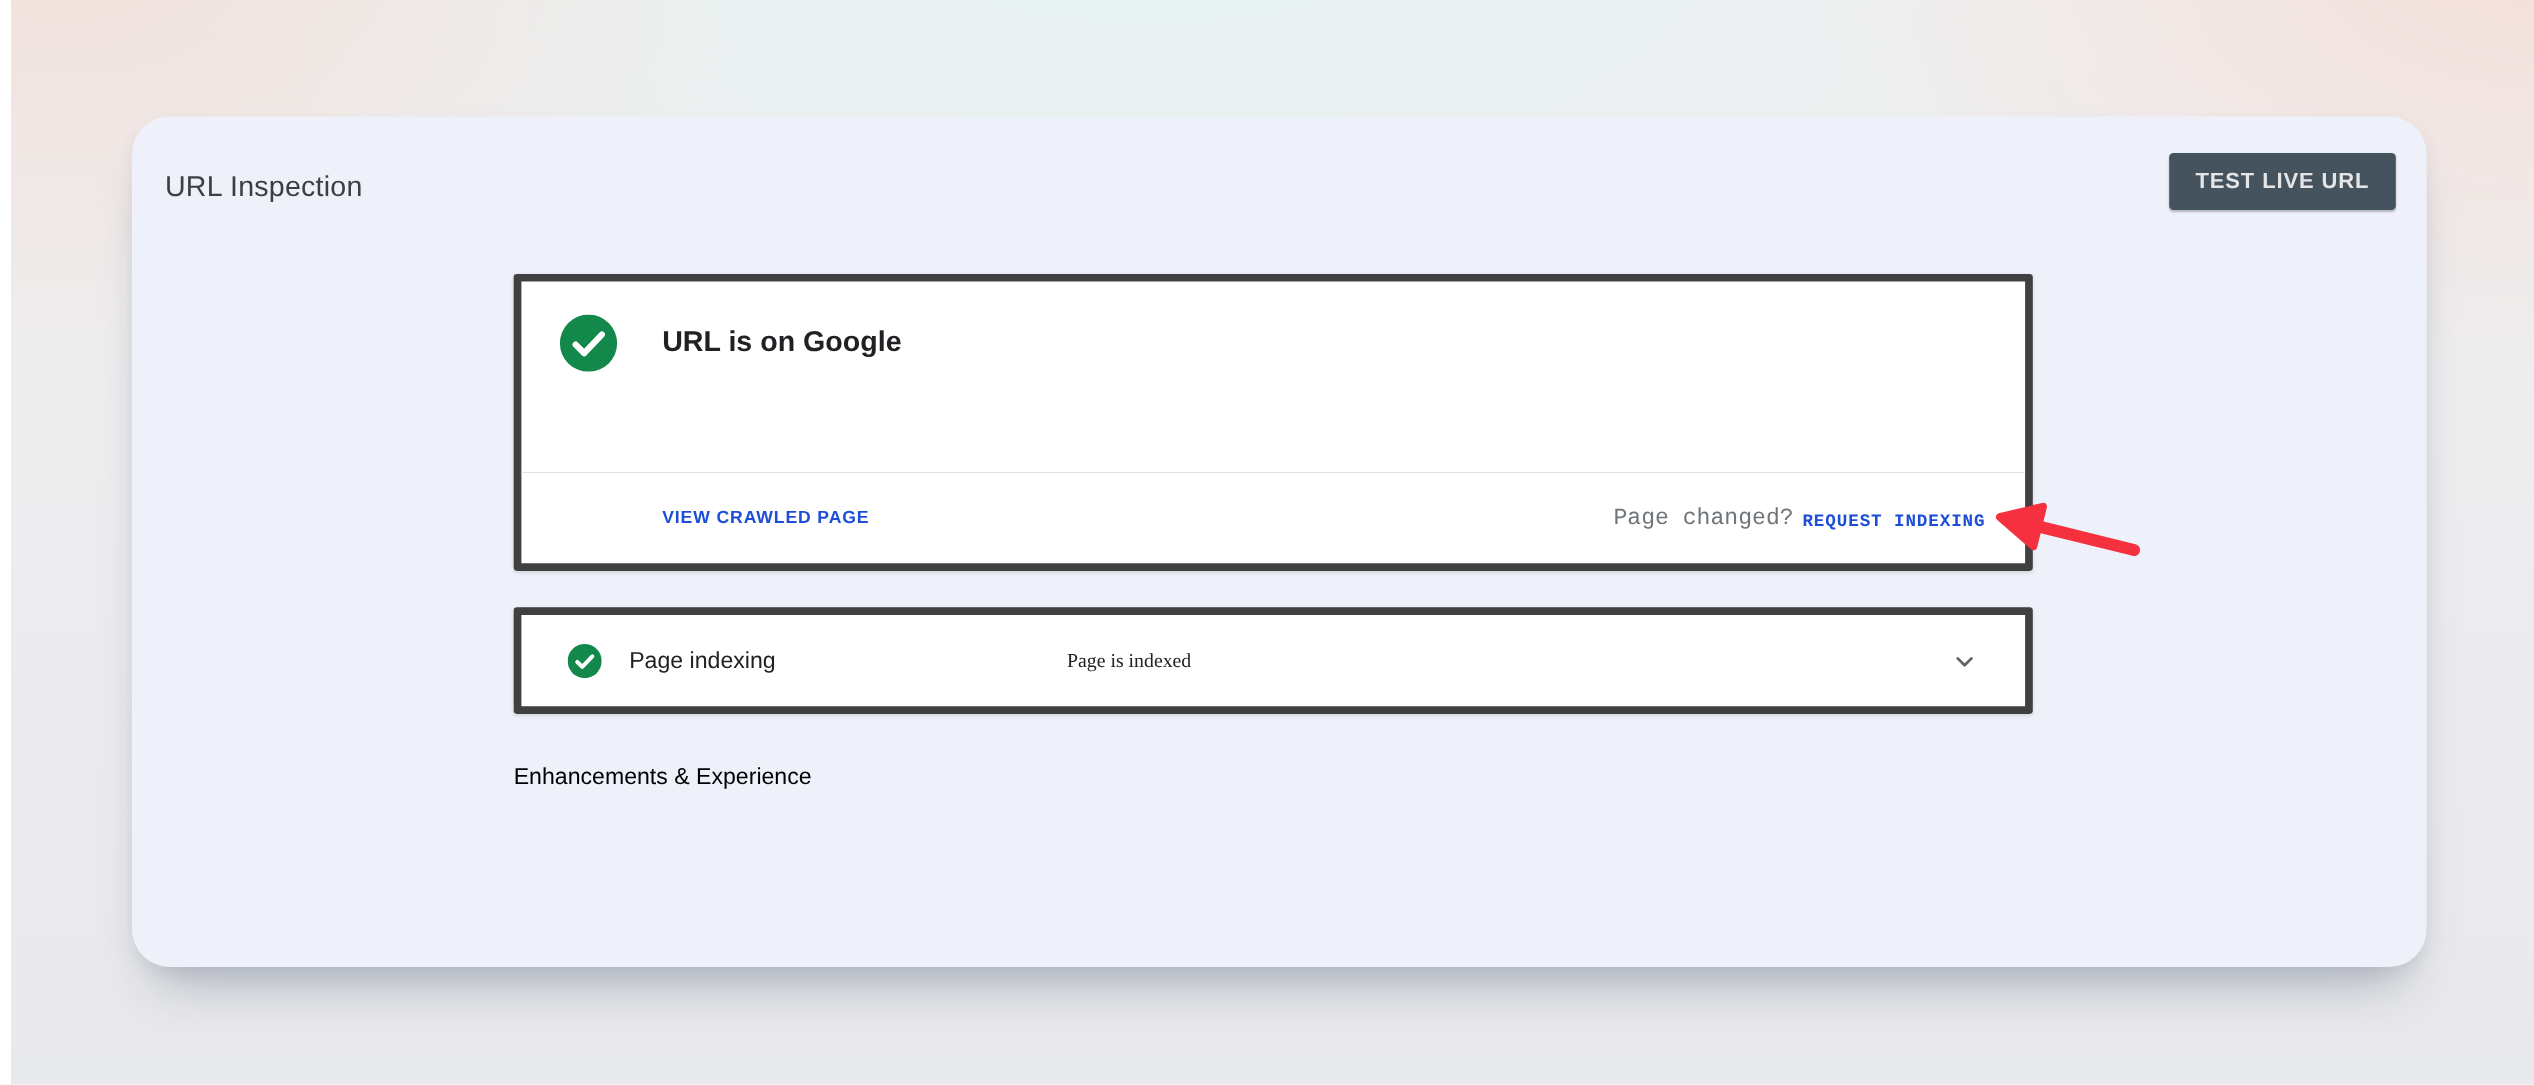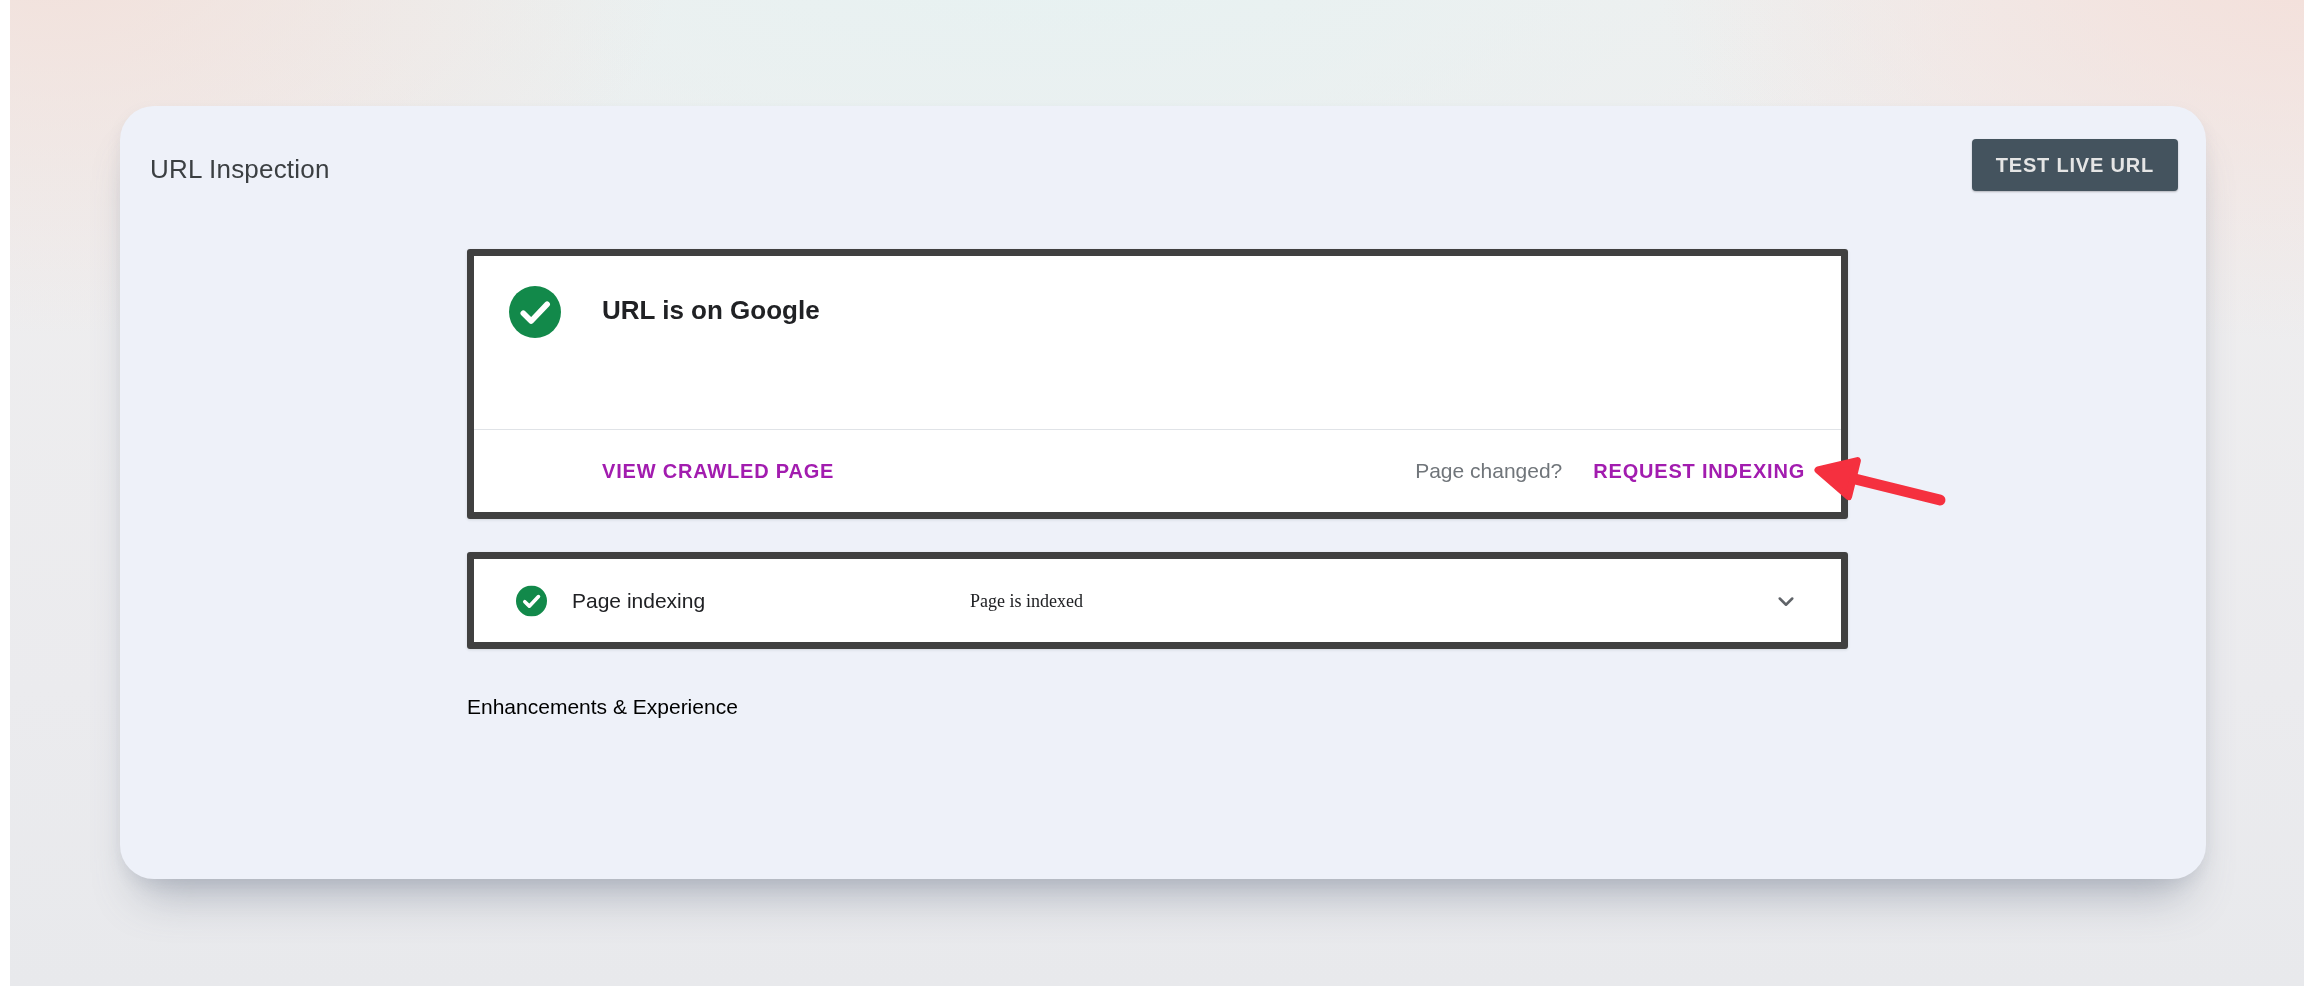--- a/index.html
+++ b/index.html
@@ -116,32 +116,33 @@
   .status-actions {
     position: absolute;
     left: 0; right: 0;
     top: 174px; bottom: 0;
     display: flex;
     align-items: center;
     justify-content: space-between;
     padding: 0 36px 0 128px;
   }
   .action-link {
-    font-size: 20px;
+    font-size: 16px;
     font-weight: 700;
     letter-spacing: 0.8px;
-    color: #a21caf;
+    color: #1d4ed8;
     text-decoration: none;
     cursor: pointer;
     white-space: nowrap;
   }
   .actions-right {
     display: flex;
-    align-items: center;
-    gap: 31px;
+    align-items: flex-end;
+    gap: 8px;
+    font-family: Liberation Mono, monospace;
   }
   .page-changed {
     font-size: 21px;
     color: #70757a;
     white-space: nowrap;
   }
   .row-card { height: 97px; text-align: center; }
   .row-indexing { top: 446px; }
   .row-https { top: 643px; height: 96px; cursor: pointer; }
   .row-card { cursor: pointer; }

